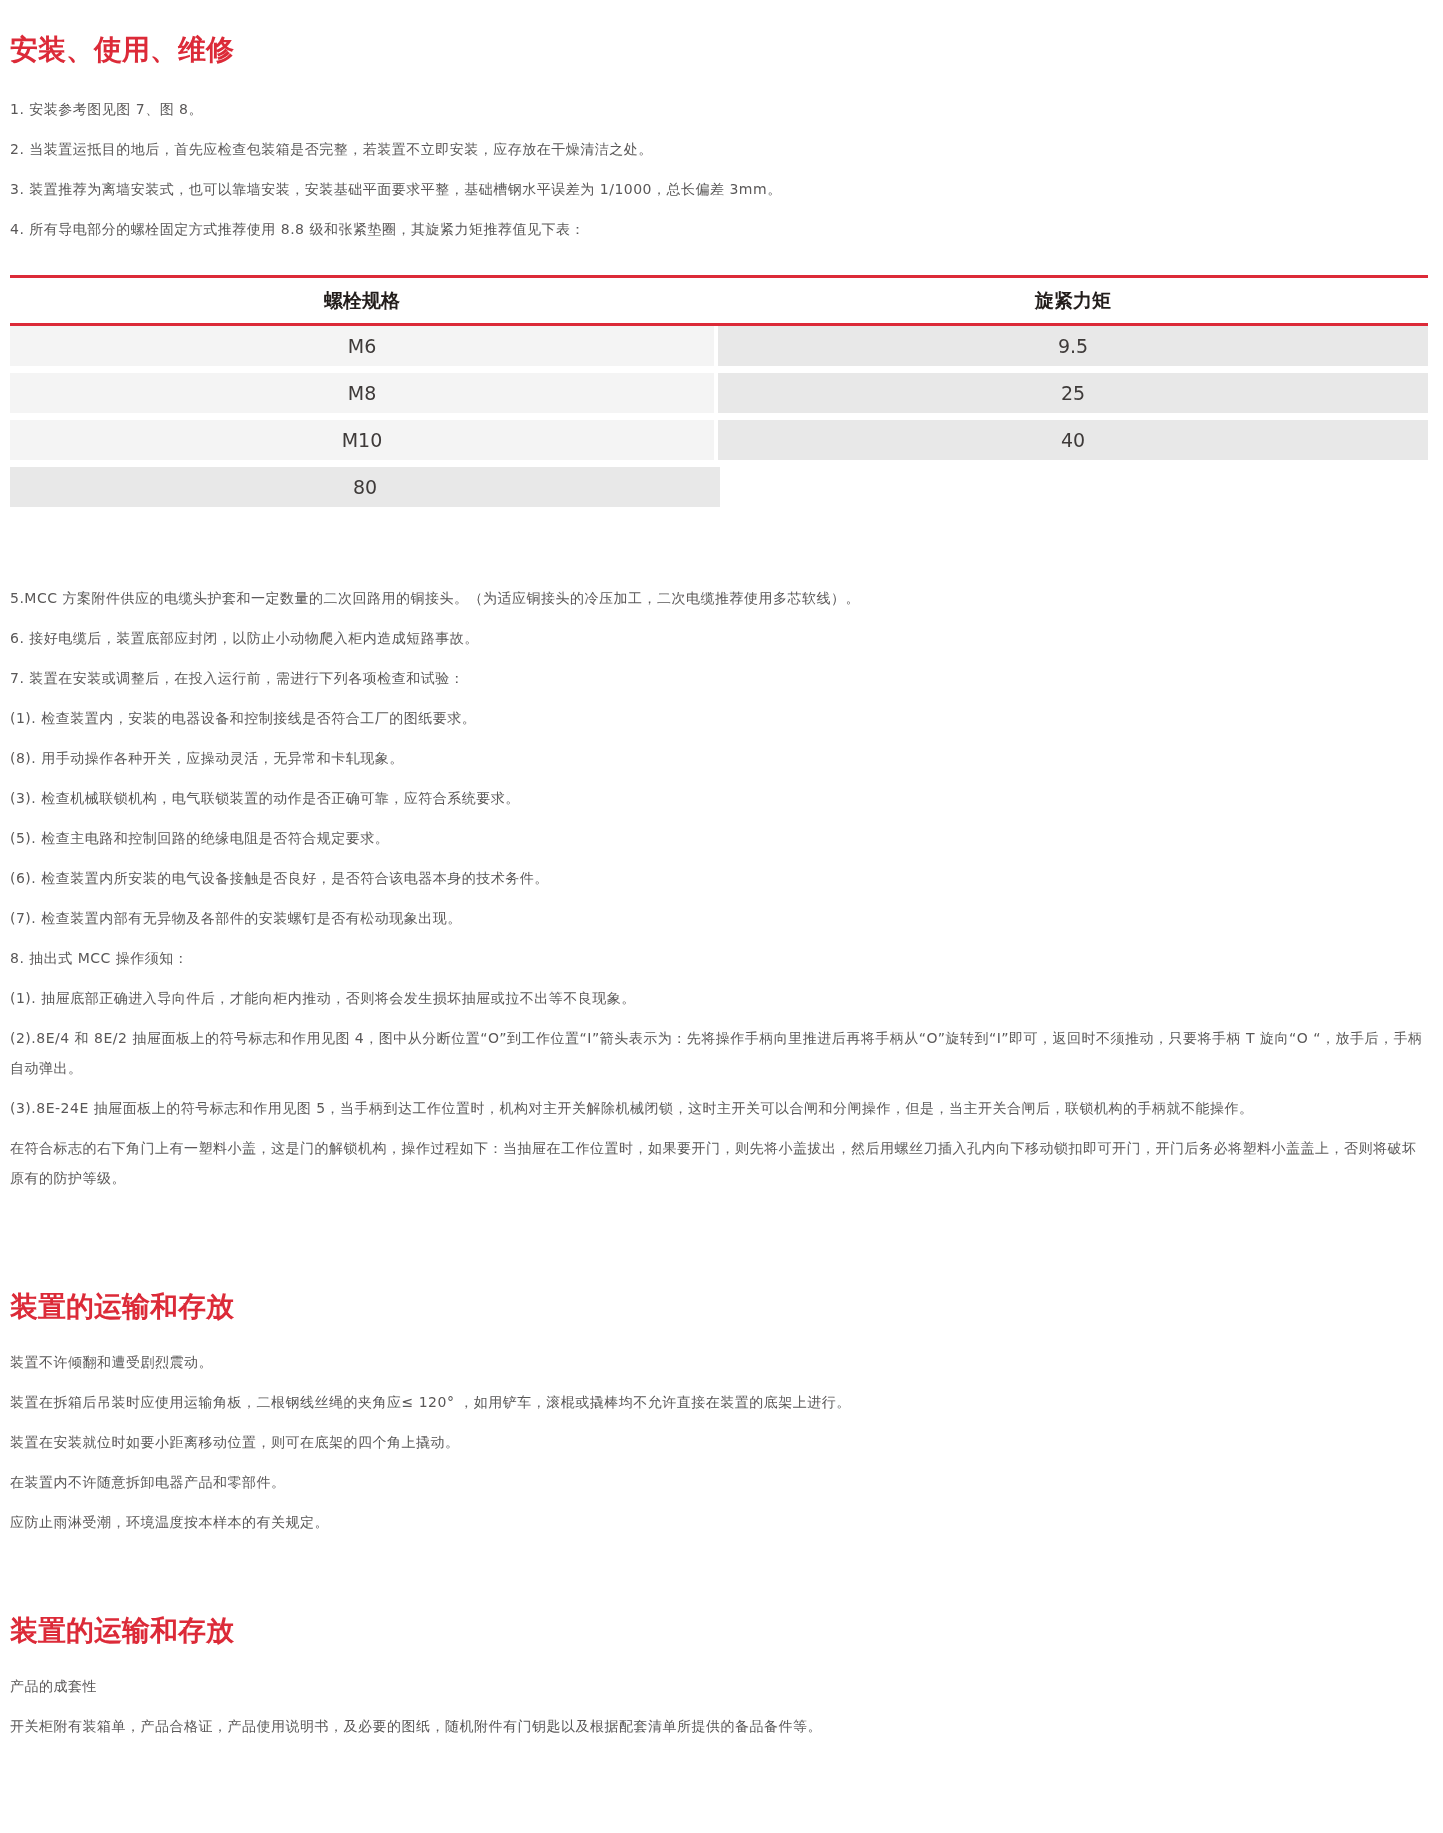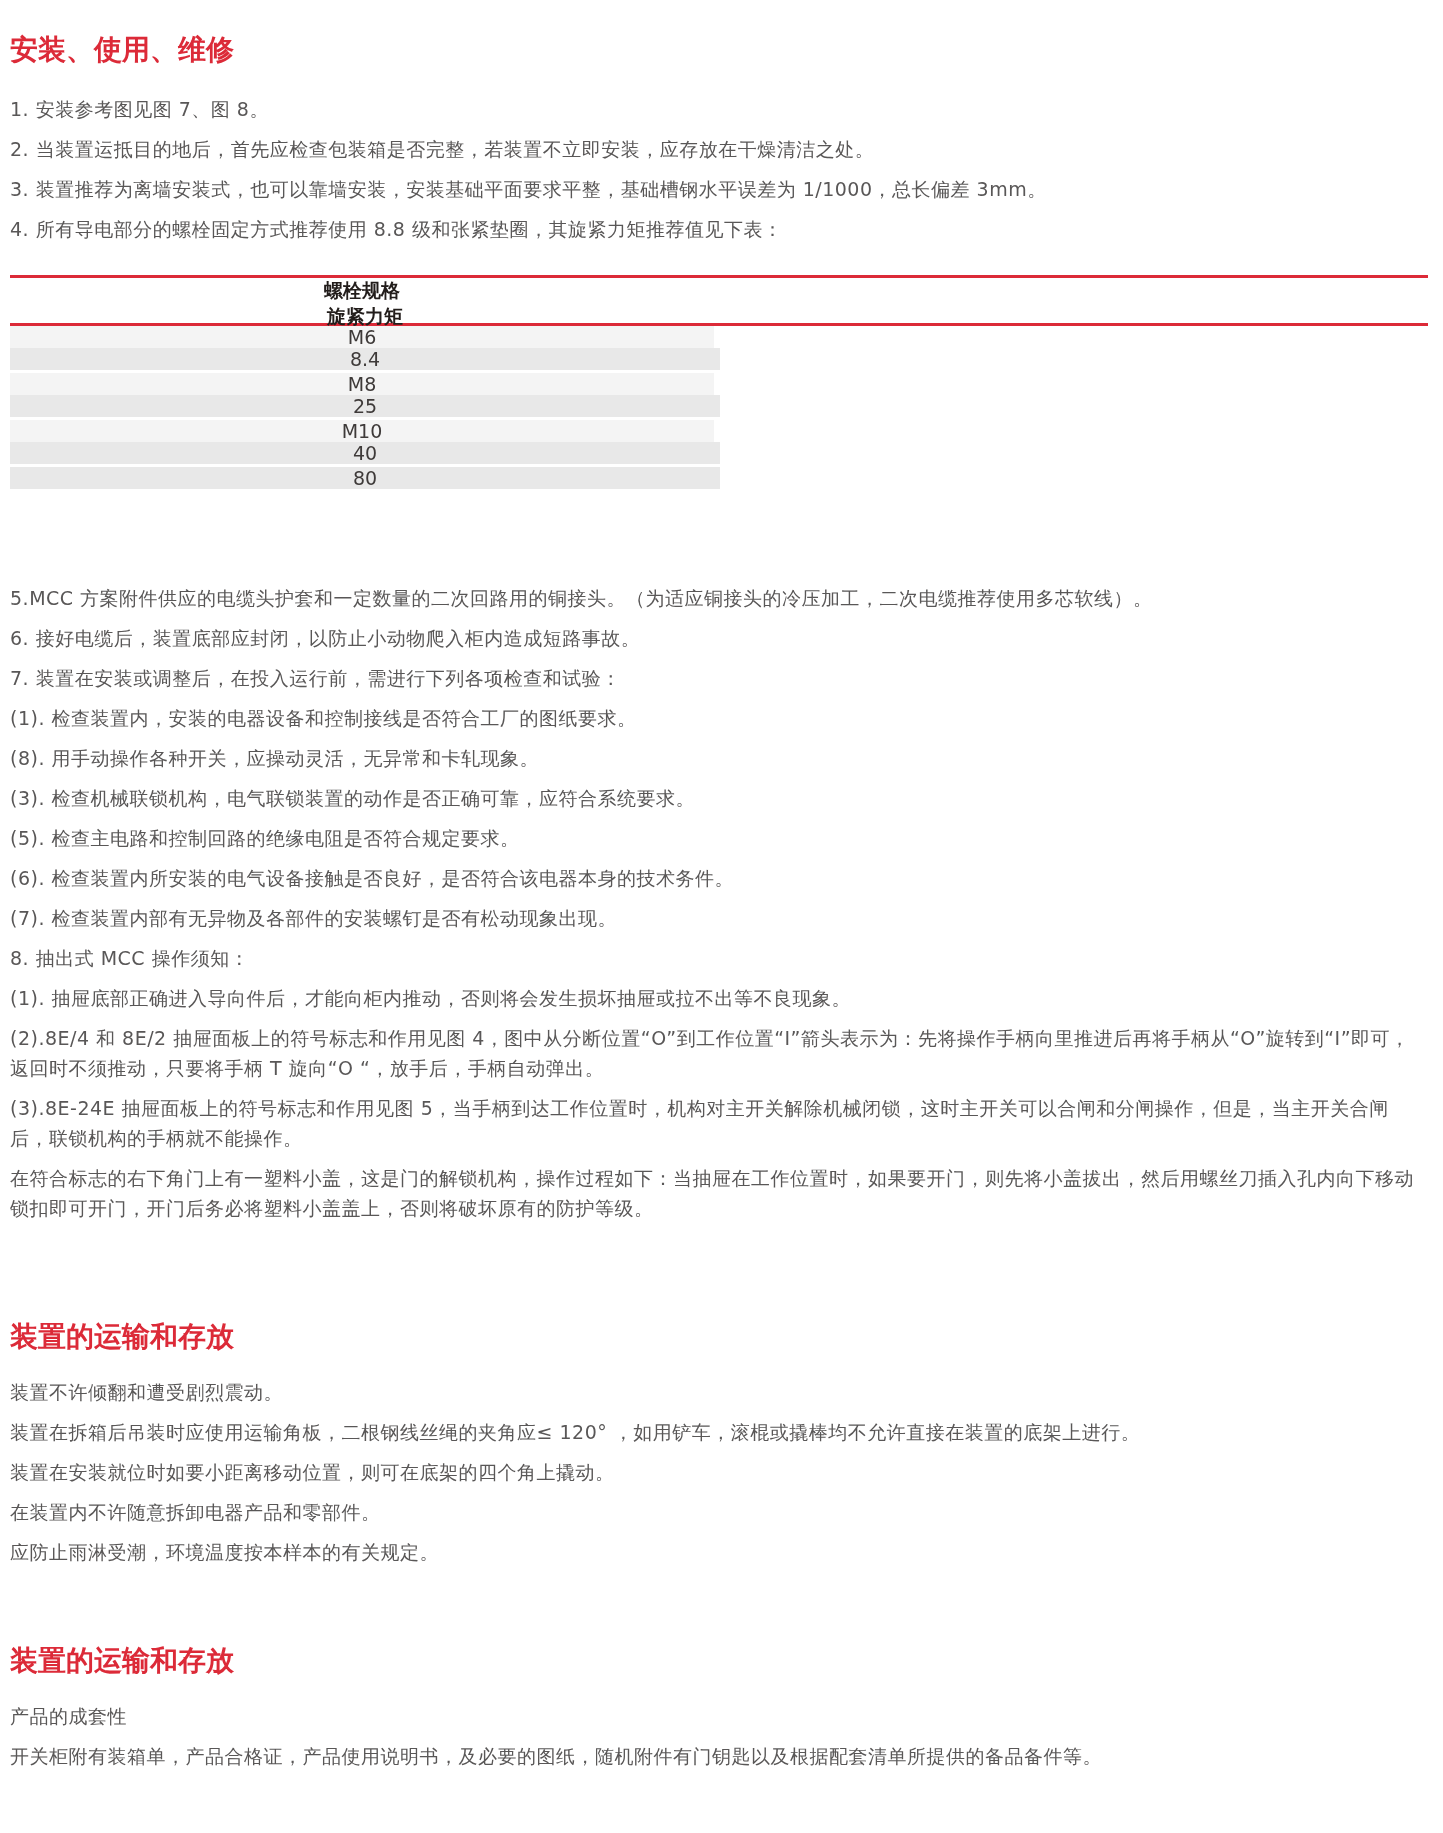--- a/index.html
+++ b/index.html
@@ -19,26 +19,26 @@
   }
   .page{width:1443px;height:1833px;padding:0 16px 0 10px;}
   h1.sec-title{
     font-size:28px;line-height:28px;font-weight:700;
     color:var(--accent-red);
   }
   #title-install{margin:36px 0 30px;}
   #title-transport{margin:100px 0 26px;}
   #title-completeness{margin:80px 0 26px;}
   p.body-line{
-    font-size:19px;line-height:30px;color:var(--body-text);
+    font-size:14px;line-height:30px;color:var(--body-text);
     margin:0 0 10px;letter-spacing:0.5px;
   }
   .torque-table{margin:31px 0 0;width:1418px;}
   .t-rule{height:3px;background:var(--accent-red);}
-  .t-row{display:flex;flex-direction:column;}
+  .t-row{display:flex;}
   .t-head{height:45px;}
   .t-body{height:40px;margin-top:7px;}
   .t-body.first{margin-top:0;}
   .cell{display:flex;align-items:center;justify-content:center;font-size:19px;}
   .c1{width:704px;margin-right:4px;}
   .c2{width:710px;}
   .t-head .cell{font-weight:700;color:var(--table-head-text);background:transparent;}
   .t-body .c1{background:var(--col1-bg);color:var(--table-text);}
   .t-body .c2{background:var(--col2-bg);color:var(--table-text);}
   .after-table{margin-top:76px;}
@@ -59,21 +59,21 @@
     <div class="torque-table">
       <div class="t-rule"></div>
       <div class="t-row t-head">
         <div class="cell c1">螺栓规格</div>
         <div class="cell c2">旋紧力矩</div>
       </div>
       <div class="t-rule"></div>
 
       <div class="t-row t-body first">
         <div class="cell c1">M6</div>
-        <div class="cell c2">8.4</div>
+        <div class="cell c2">9.5</div>
       </div>
       <div class="t-row t-body">
         <div class="cell c1">M8</div>
         <div class="cell c2">25</div>
       </div>
       <div class="t-row t-body">
         <div class="cell c1">M10</div>
         <div class="cell c2">40</div>
       </div>
       <div class="t-row t-body">

